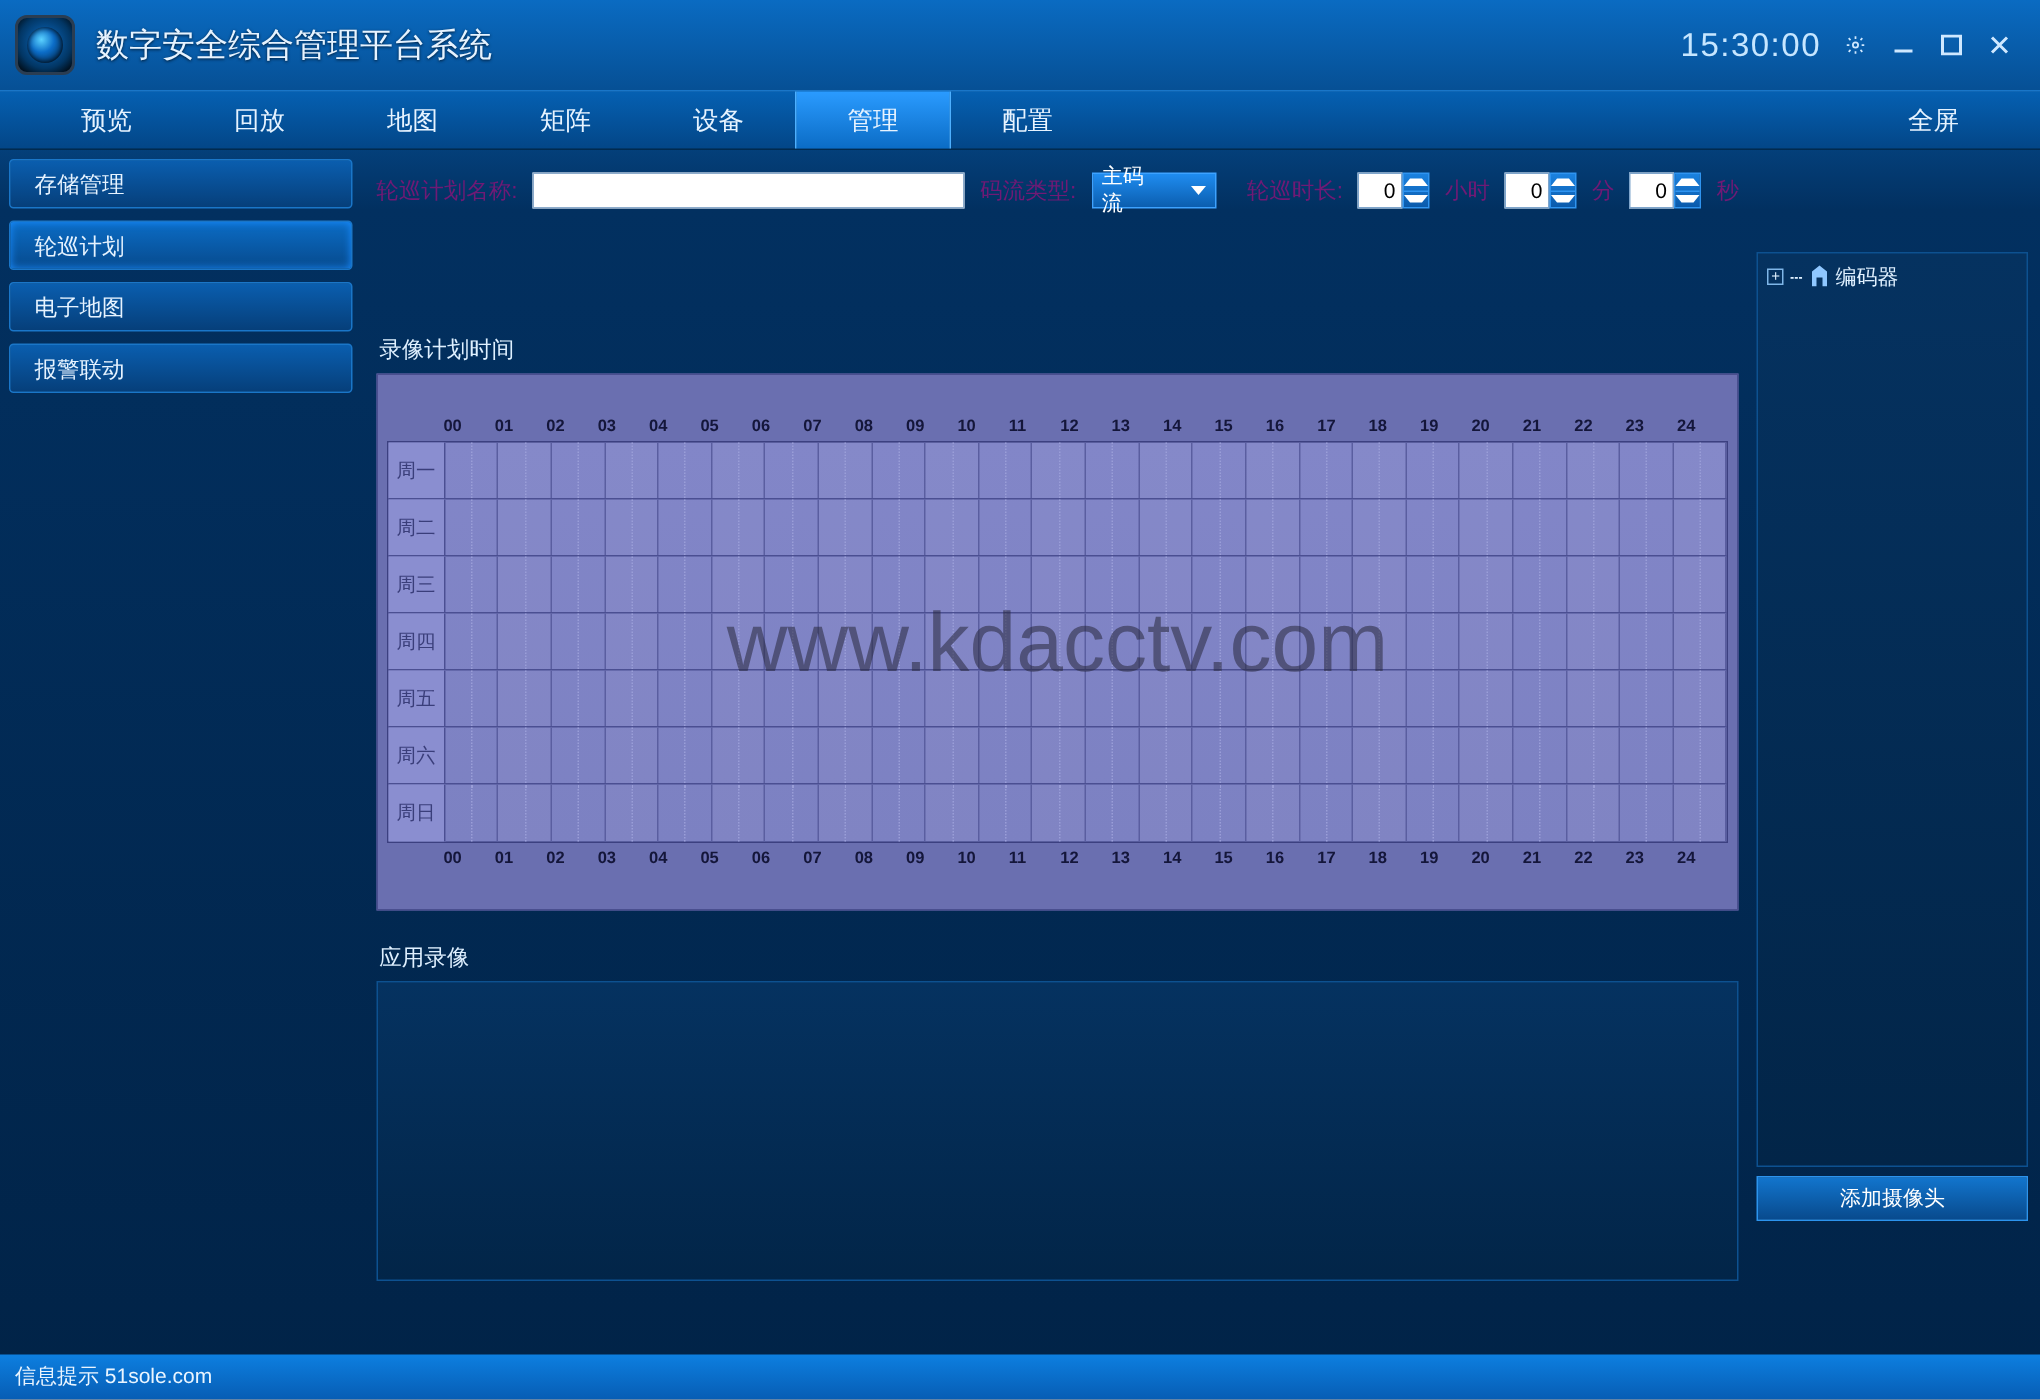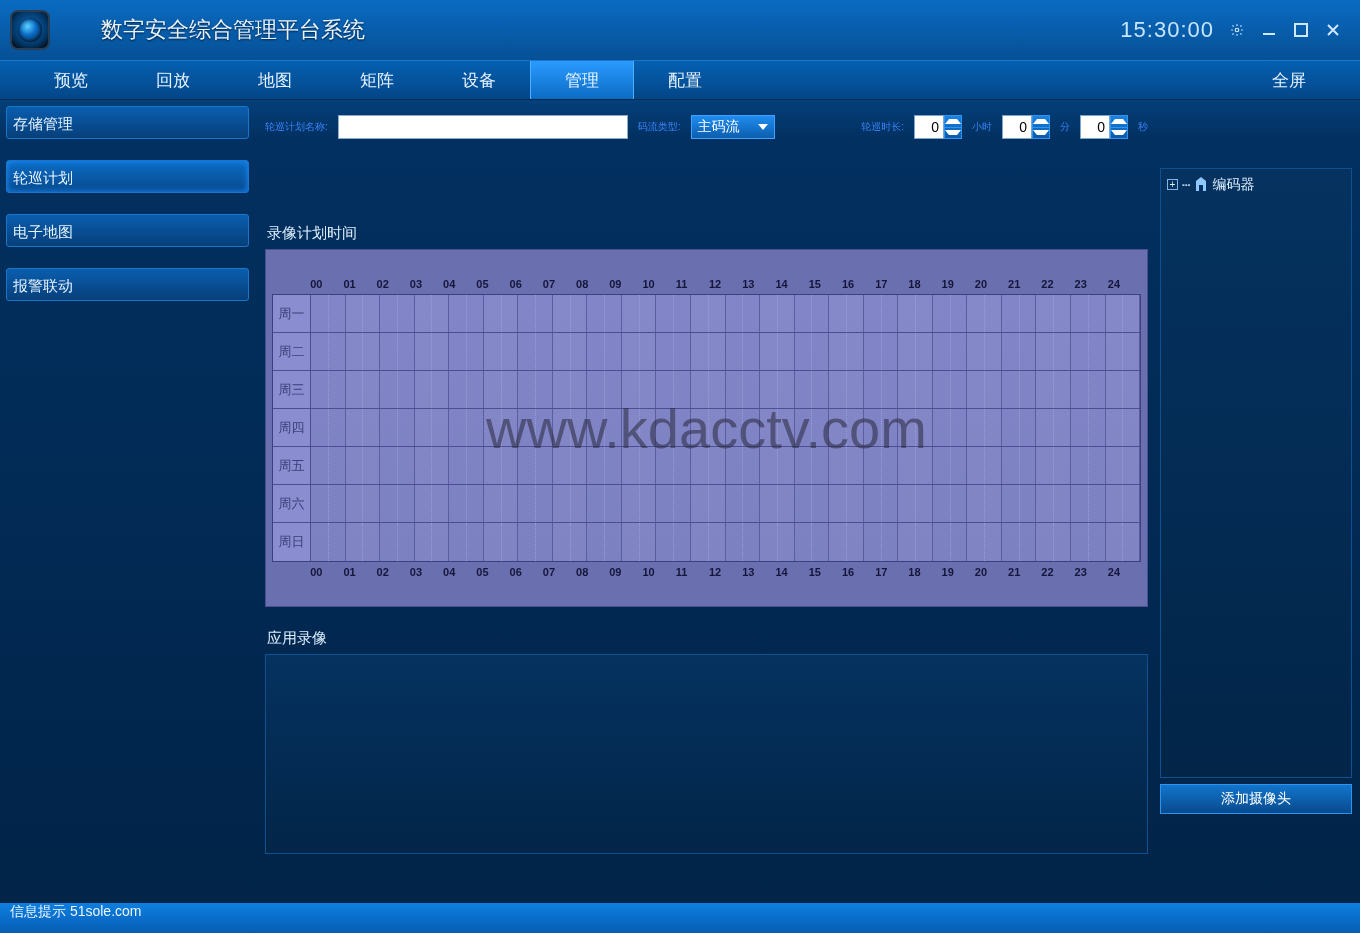--- a/index.html
+++ b/index.html
@@ -2,21 +2,21 @@
 <html><head>
 <meta charset="utf-8">
 <style>
 * { margin:0; padding:0; box-sizing:border-box; font-family: "Microsoft YaHei","SimSun",sans-serif; }
 body {
   width:1360px; height:933px; overflow:hidden;
   background:linear-gradient(to bottom,#0a6bc2 0%,#05498a 8%,#023060 15%,#012347 100%);
   color:#fff; font-size:14px; position:relative;
 }
 
-.title-bar { height:60px; display:flex; align-items:center; padding:0 10px;gap:37px; }
+.title-bar { height:60px; display:flex; align-items:center; padding:0 10px; }
 .logo {
   width:40px; height:40px; border-radius:8px;
   background:radial-gradient(circle at 50% 45%,#0c6dc8 0%,#023664 65%,#000 100%);
   border:2px solid #2a3d52; display:flex; align-items:center; justify-content:center;
 }
 .logo-lens {
   width:24px; height:24px; border-radius:50%;
   background:radial-gradient(circle at 40% 35%,#5bd2ff 0%,#0c6dc8 40%,#001a33 100%);
   box-shadow:inset 0 0 4px #000;
 }
@@ -27,28 +27,28 @@
 .win-btn svg { width:14px; height:14px; }
 
 .main-nav { height:40px; display:flex; align-items:stretch; padding:0 20px; background:linear-gradient(to bottom,#0560b2,#034687); border-top:1px solid #1a76c8; border-bottom:1px solid #012a4f;}
 .nav-item { padding:0 34px; display:flex; align-items:center; color:#e6f3ff; font-size:17px; cursor:pointer;}
 .nav-item.active { background:linear-gradient(to bottom,#2a9bff,#0b6cc5); border-left:1px solid #4db0ff; border-right:1px solid #4db0ff;}
 .nav-right { margin-left:auto; }
 
 .content { position:absolute; top:100px; left:0; right:0; bottom:30px; display:flex; }
 .sidebar { width:255px; padding:6px; }
 .side-item {
-  height:33px; line-height:33px; padding-left:6px; margin-bottom:21px;
+  height:33px; line-height:33px; padding-left:16px; margin-bottom:8px;
   background:linear-gradient(to bottom,#0a5eaf,#063f7a);
   border:1px solid #1a76c8; border-radius:3px; color:#e6f3ff; font-size:15px; cursor:pointer;
 }
 .side-item.sel { background:linear-gradient(to bottom,#0b6cc5,#074a8d); box-shadow:0 0 6px #1a8cff inset;}
 .main-pane { flex:1; padding:10px 12px 0 10px; display:flex; flex-direction:column; position:relative;}
 .form-row { display:flex; align-items:center; gap:10px; height:34px; }
-.lbl { color:#3b82f6; font-size:10px; white-space:nowrap;}
+.lbl { color:#701a75; font-size:15px; white-space:nowrap;}
 .txt-input {
   width:290px; height:24px; background:#fff; border:1px solid #8daccc; color:#000; padding:0 6px;
 }
 .dropdown {
   height:24px; min-width:82px; background:linear-gradient(to bottom,#1f8cf0,#0b5eaf);
   border:1px solid #3da2ff; display:flex; align-items:center; padding:0 6px; color:#fff; cursor:pointer; gap:18px;
 }
 .dropdown .tri { margin-left:auto; width:0; height:0; border-left:5px solid transparent; border-right:5px solid transparent; border-top:6px solid #fff;}
 .spinner { display:flex; }
 .spin-val { width:30px; height:24px; background:#fff; color:#000; border:1px solid #7ea5cc; text-align:right; padding-right:4px; line-height:22px; font-size:14px;}
@@ -91,21 +91,21 @@
 .big-btn {
   height:30px; background:linear-gradient(to bottom,#1275cd,#084a8d);
   border:1px solid #2c94ee; color:#fff; display:flex; align-items:center; justify-content:center; cursor:pointer; font-size:14px;
 }
 .btn-row { display:flex; gap:8px; margin-top:4px;}
 .btn-row .big-btn { flex:1; }
 
 .status-bar {
   position:absolute; left:0; right:0; bottom:0; height:30px;
   background:linear-gradient(to bottom,#0d7fe0,#075db4);
-  display:flex; padding:0 10px; color:#eaf5ff; font-size:14px;
+  display:flex; align-items:center; padding:0 10px; color:#eaf5ff; font-size:14px;
 }
 .watermark {
   position:absolute; left:50%; top:50%; transform:translate(-50%,-50%);
   font-size:56px; color:rgba(40,40,60,0.55); font-family:Arial,sans-serif; white-space:nowrap; pointer-events:none; z-index:50;
 }
 </style>
 </head>
 <body>
 
 <div class="title-bar">

